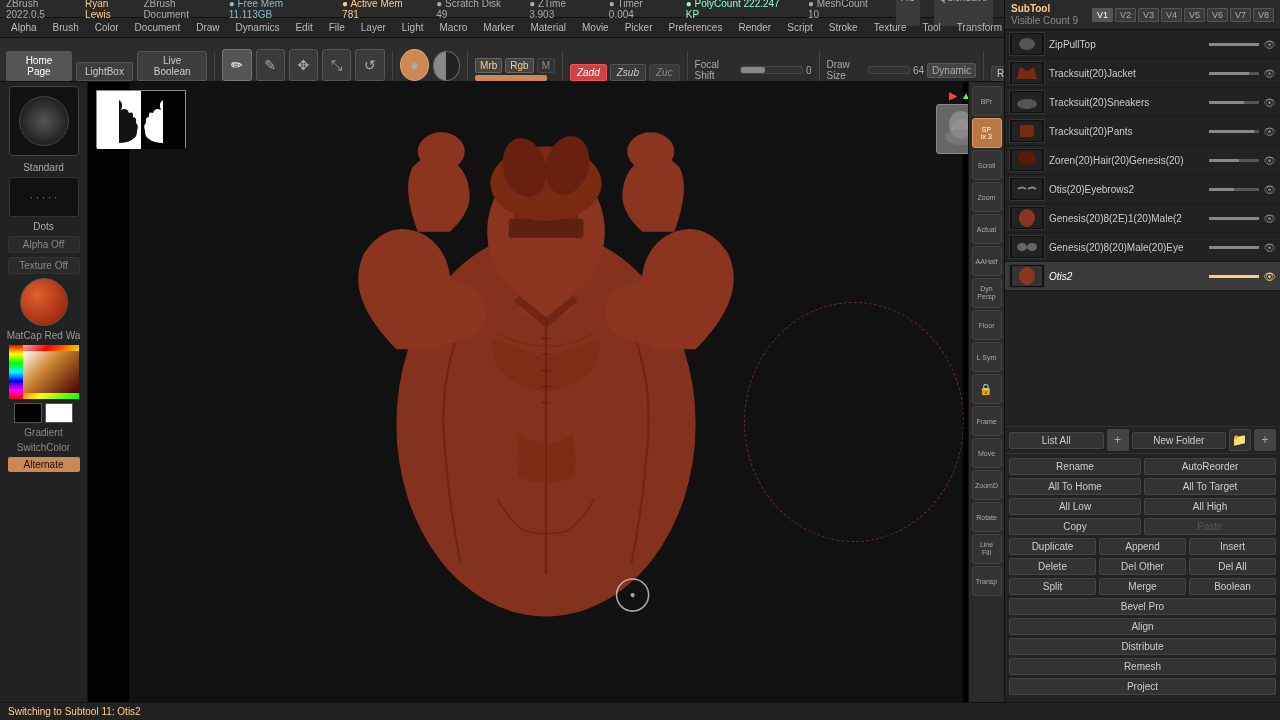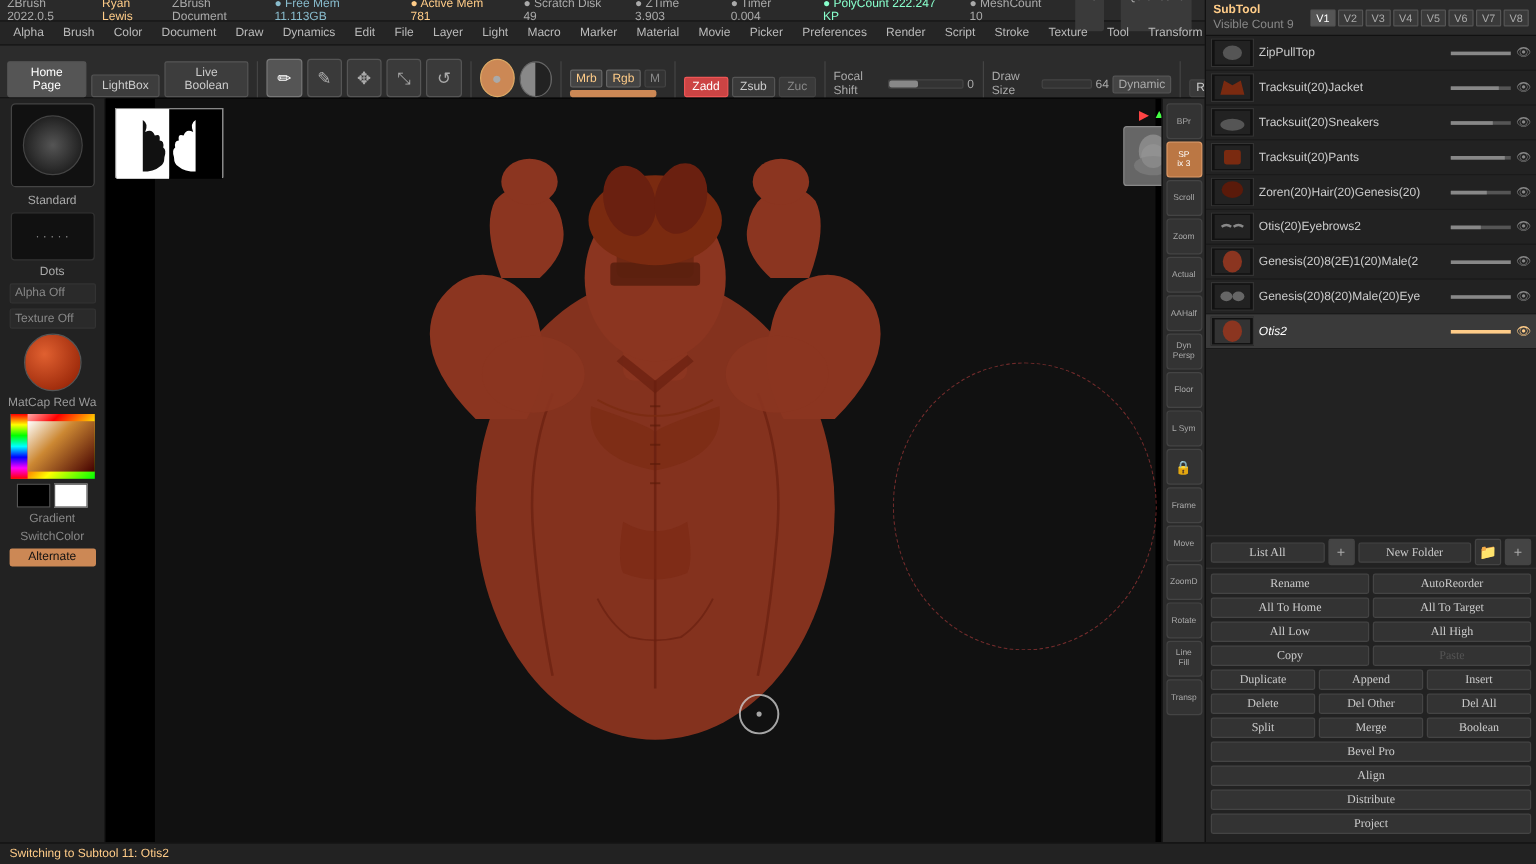--- a/index.html
+++ b/index.html
@@ -35,21 +35,21 @@
     #status-bar { position: absolute; bottom: 0; left: 0; right: 0; height: 18px; background: #222; border-top: 1px solid #111; display: flex; align-items: center; padding: 0 8px; font-size: 10px; color: #888; }
     #status-bar .switching { color: #fc8; margin-right: 16px; }
 
     
     #left-panel { position: absolute; top: 82px; left: 0; width: 88px; bottom: 18px; background: #222; border-right: 1px solid #111; display: flex; flex-direction: column; align-items: center; padding: 4px; gap: 4px; overflow: hidden; }
     .brush-preview { width: 70px; height: 70px; background: #111; border: 1px solid #444; border-radius: 4px; display: flex; align-items: center; justify-content: center; }
     .brush-circle { width: 50px; height: 50px; border-radius: 50%; background: radial-gradient(circle, #555 0%, #222 70%, transparent 100%); border: 1px solid #444; }
     .brush-label { font-size: 10px; color: #aaa; margin-top: 2px; }
     .dot-preview { width: 70px; height: 40px; background: #111; border: 1px solid #333; border-radius: 3px; display: flex; align-items: center; justify-content: center; }
     .dots-label { font-size: 10px; color: #aaa; }
-    .left-section-label { font-size: 10px; color: #888; cursor: pointer; padding: 2px 4px; background: #2a2a2a; border: 1px solid #333; width: 72px; text-align: left; border-radius: 2px; }
+    .left-section-label { font-size: 10px; color: #888; cursor: pointer; padding: 2px 4px; background: #2a2a2a; border: 1px solid #333; width: 72px; text-align: center; border-radius: 2px; }
     .color-ball { width: 48px; height: 48px; border-radius: 50%; background: radial-gradient(circle at 35% 35%, #e06030, #8a1a00); border: 1px solid #555; cursor: pointer; }
     .color-label { font-size: 10px; color: #999; text-align: center; }
     .gradient-row { display: flex; gap: 3px; align-items: center; }
     .grad-black { width: 28px; height: 20px; background: #000; border: 1px solid #555; cursor: pointer; }
     .grad-white { width: 28px; height: 20px; background: #fff; border: 1px solid #555; cursor: pointer; }
     .switch-label { font-size: 10px; color: #888; cursor: pointer; }
     .alt-btn { background: #c85; color: #111; padding: 2px 16px; font-size: 10px; border-radius: 2px; cursor: pointer; border: none; width: 72px; text-align: center; }
 
     
     #main-canvas { position: absolute; top: 82px; left: 88px; right: 276px; bottom: 18px; background: #000; overflow: hidden; }
@@ -91,21 +91,21 @@
     .st-item.active { background: #3a3a3a; }
     .st-thumb { width: 36px; height: 24px; background: #111; border: 1px solid #333; margin-right: 4px; display: flex; align-items: center; justify-content: center; flex-shrink: 0; overflow: hidden; }
     .st-thumb svg { width: 30px; height: 20px; }
     .st-name { font-size: 10px; color: #ccc; flex: 1; overflow: hidden; text-overflow: ellipsis; white-space: nowrap; }
     .st-eye { font-size: 10px; color: #666; cursor: pointer; margin-left: 2px; }
     .st-eye.visible { color: #888; }
 
     
     #right-footer { padding: 4px; background: #222; border-top: 1px solid #333; }
     .rf-row { display: flex; gap: 3px; margin-bottom: 3px; }
-    .rf-btn { flex: 1; background: #333; border: 1px solid #444; color: #ccc; padding: 2px 0; font-size: 10px; text-align: center; cursor: pointer; border-radius: 2px; font-family: Liberation Serif, serif; }
+    .rf-btn { flex: 1; background: #333; border: 1px solid #444; color: #ccc; padding: 2px 0; font-size: 10px; text-align: center; cursor: pointer; border-radius: 2px; }
     .rf-btn.wide { flex: 2; }
     .rf-icon-btn { width: 22px; height: 22px; background: #333; border: 1px solid #444; display: flex; align-items: center; justify-content: center; font-size: 12px; color: #aaa; cursor: pointer; border-radius: 2px; }
 
     
     .color-gradient { width: 70px; height: 54px; position: relative; cursor: crosshair; }
 
     
     #selection-rect { position: absolute; border: 1px dashed #c44; border-radius: 50%; width: 220px; height: 240px; right: 40px; top: 220px; opacity: 0.5; pointer-events: none; }
 
     
@@ -196,21 +196,21 @@
 
   <div style="display:flex;flex-direction:column;gap:2px;">
     <div style="display:flex;gap:3px;align-items:center;">
       <span style="font-size:10px;color:#fc8;background:#444;padding:1px 4px;border:1px solid #666;cursor:pointer;border-radius:2px;">Mrb</span>
       <span style="font-size:10px;color:#fc8;background:#444;padding:1px 4px;border:1px solid #666;cursor:pointer;border-radius:2px;">Rgb</span>
       <span style="font-size:10px;color:#888;background:#333;padding:1px 4px;border:1px solid #444;cursor:pointer;border-radius:2px;">M</span>
     </div>
     <div style="height:6px;width:72px;background:#c85;border-radius:2px;"></div>
   </div>
   <div class="tb-sep"></div>
-  <div style="display:flex;gap:3px;align-items:center;">
+  <div style="display:flex;gap:3px;align-items:center;font-style:italic;">
     <span class="zadd-btn">Zadd</span>
     <span class="zsub-btn">Zsub</span>
     <span class="zuc-btn">Zuc</span>
   </div>
   <div class="tb-sep"></div>
   <div class="focal-group">
     <span>Focal Shift</span>
     <div class="focal-slider">
         <div class="focal-slider-fill"></div>
       </div>
@@ -617,20 +617,23 @@
     </div>
 
     <div class="rf-row">
       <button class="rf-btn wide">Align</button>
     </div>
 
     <div class="rf-row">
       <button class="rf-btn wide">Distribute</button>
     </div>
 
+    <div class="rf-row">
+      <button class="rf-btn wide">Remesh</button>
+    </div>
 
     <div class="rf-row">
       <button class="rf-btn wide">Project</button>
     </div>
   </div>
 </div>
 
 <div id="status-bar">
   <span class="switching">Switching to Subtool 11: Otis2</span>
 </div>

